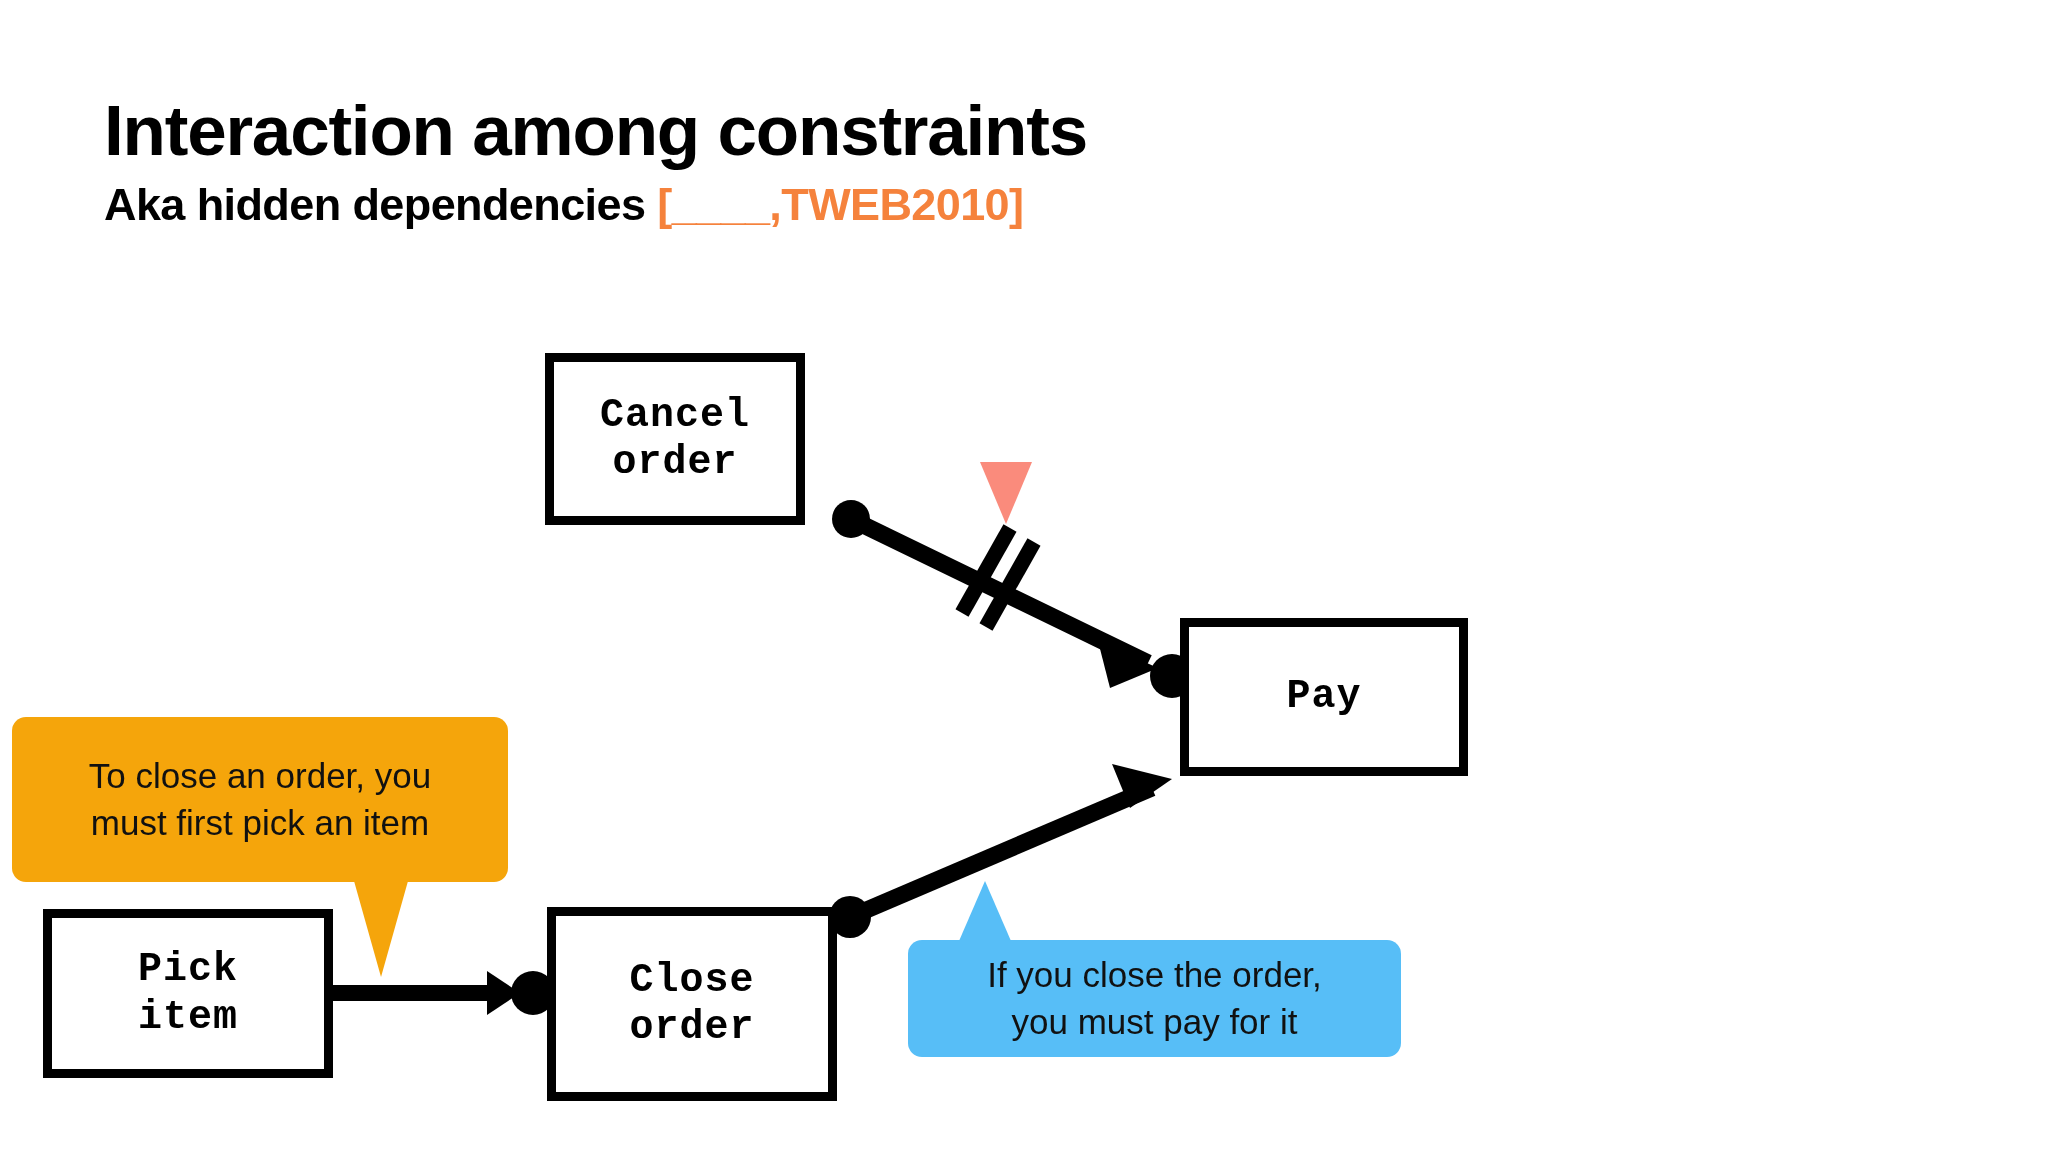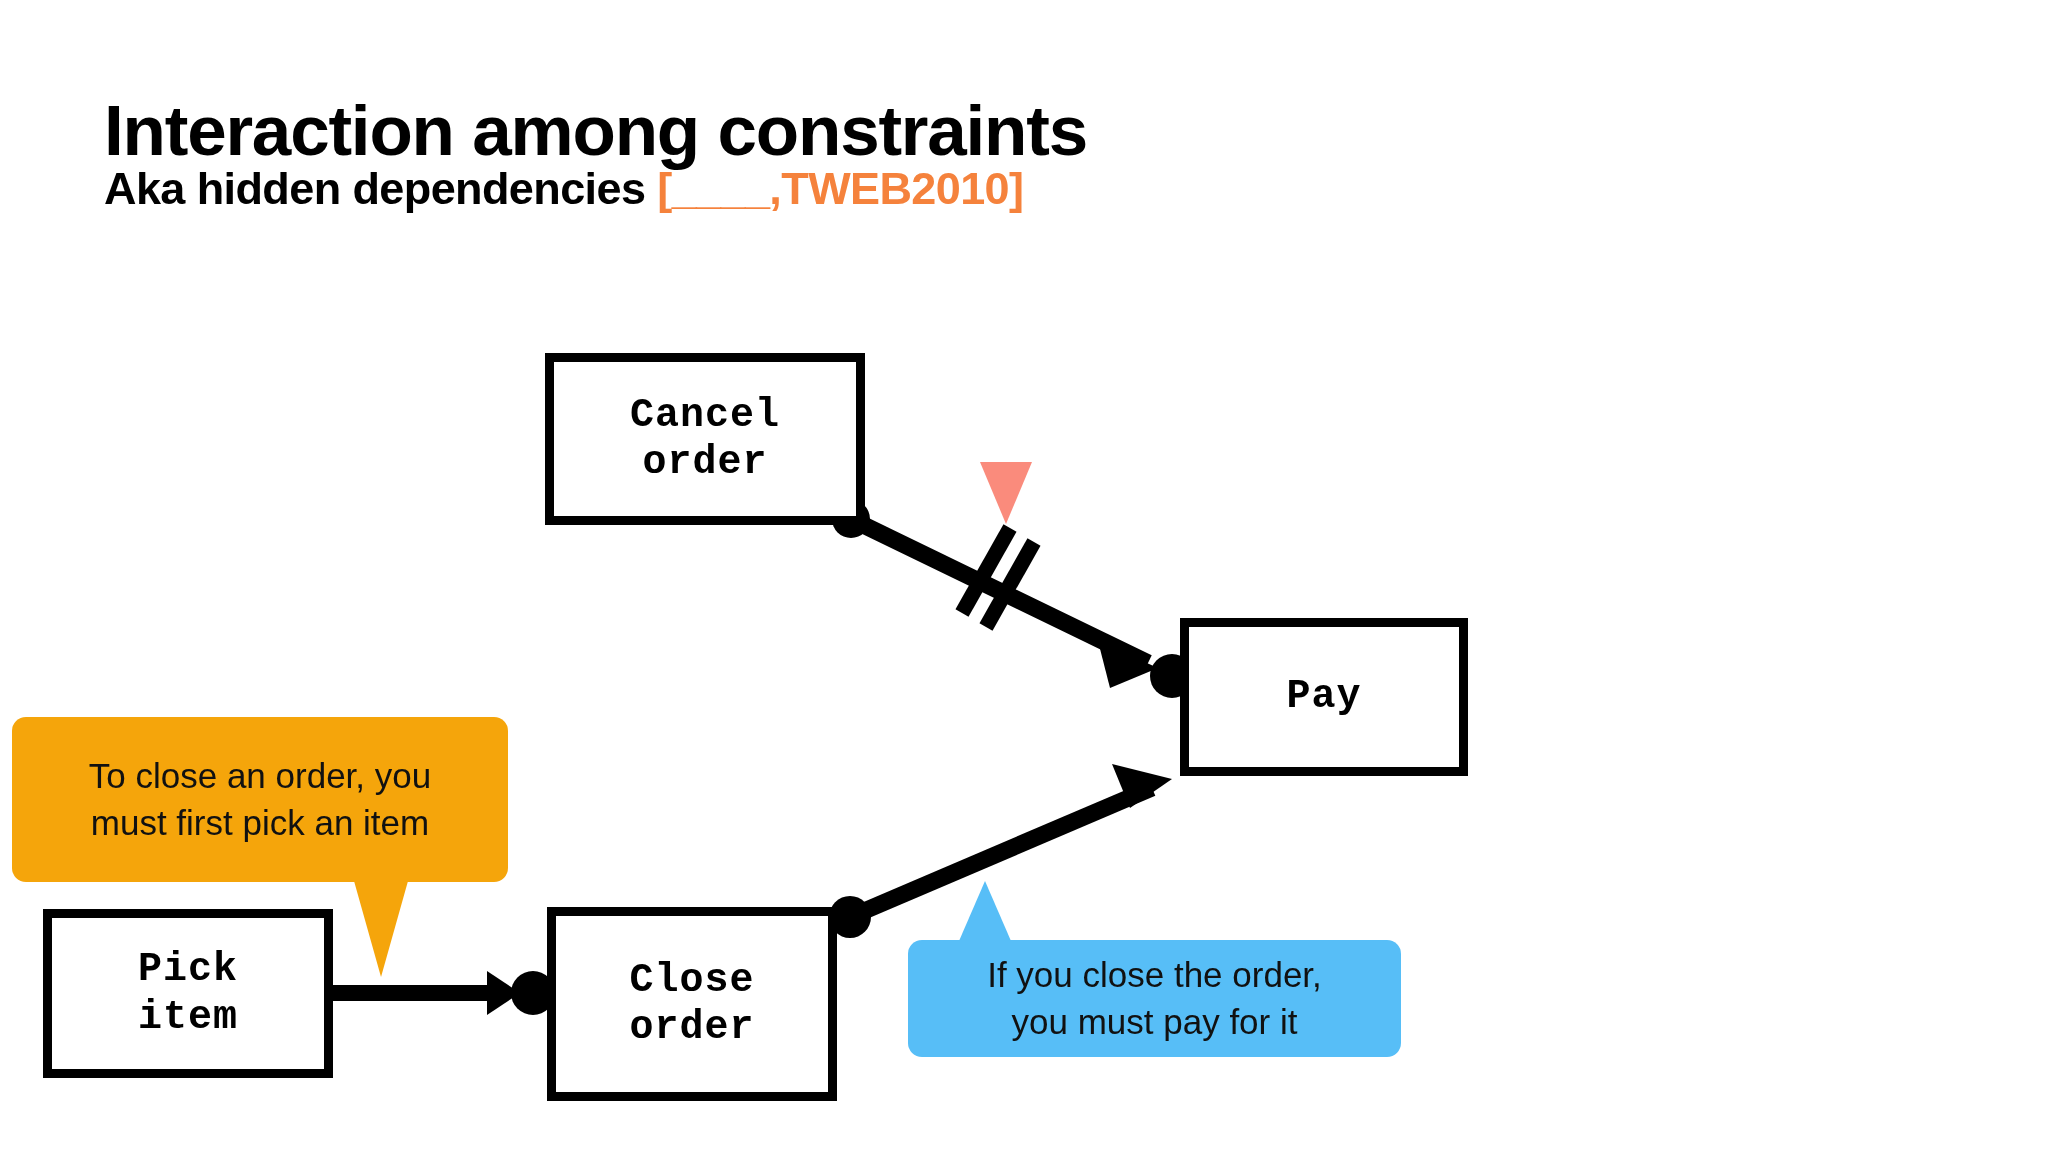--- a/index.html
+++ b/index.html
@@ -27,21 +27,21 @@
   #page-title {
     font-family: "Liberation Sans", sans-serif;
     font-weight: bold;
     font-size: 71px;
     line-height: 1.0;
     letter-spacing: -1.2px;
     color: #000000;
     white-space: nowrap;
   }
   #page-subtitle {
-    margin-top: 0;
+    margin-top: 16px;
     font-family: "Liberation Sans", sans-serif;
     font-weight: bold;
     font-size: 45px;
     line-height: 1.0;
     letter-spacing: -0.6px;
     color: #000000;
     white-space: nowrap;
   }
   #subtitle-citation {
     color: #F5823C;
@@ -72,21 +72,21 @@
     font-family: "Liberation Mono", "DejaVu Sans Mono", monospace;
     font-weight: bold;
     font-size: 40px;
     line-height: 1.18;
     color: #000000;
     text-align: center;
     letter-spacing: 1px;
     white-space: pre;
   }
 
-  #box-cancel-order { left: 545px;  top: 353px;  width: 320px; height: 172px; }
+  #box-cancel-order { left: 545px;  top: 353px;  width: 260px; height: 172px; }
   #box-pay          { left: 1180px; top: 618px;  width: 288px; height: 158px; }
   #box-pick-item    { left: 43px;   top: 909px;  width: 290px; height: 169px; }
   #box-close-order  { left: 547px;  top: 907px;  width: 290px; height: 194px; }
 
   
   .callout {
     position: absolute;
     box-sizing: border-box;
     border-radius: 14px;
     display: flex;

